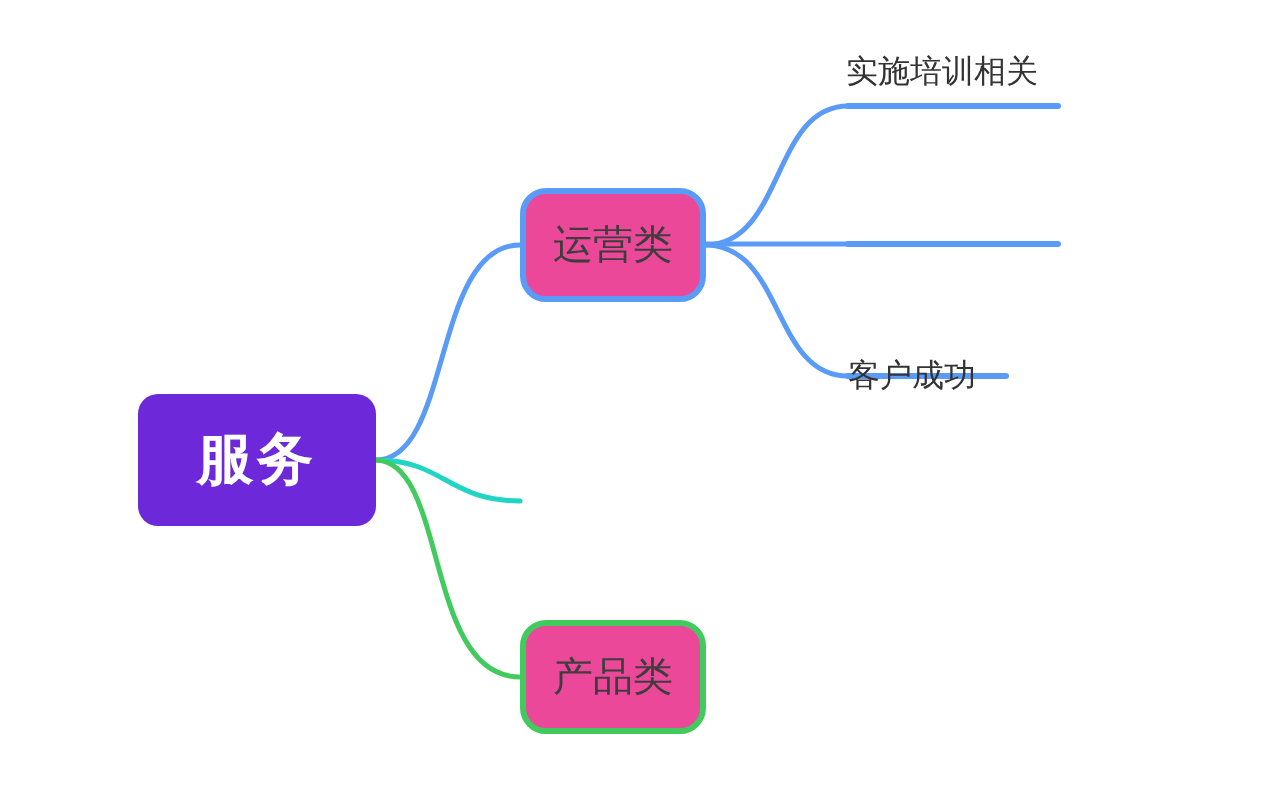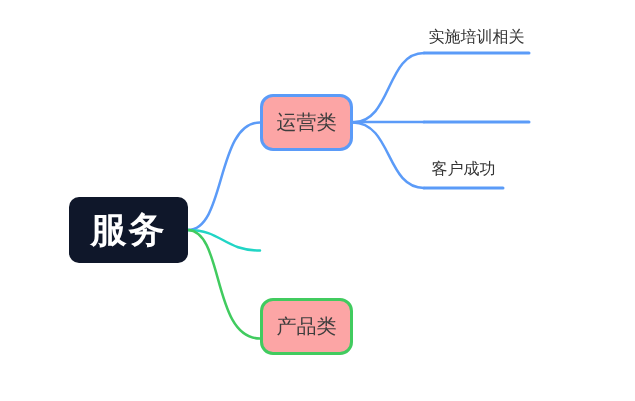--- a/index.html
+++ b/index.html
@@ -29,52 +29,52 @@
     justify-content: center;
     box-sizing: border-box;
     white-space: nowrap;
     cursor: default;
   }
   .root-node {
     left: 69px;
     top: 197px;
     width: 119px;
     height: 66px;
-    background: #0f172a;
+    background: #6d28d9;
     border-radius: 10px;
     color: #ffffff;
-    font-size: 36px;
+    font-size: 28px;
     font-weight: bold;
     letter-spacing: 2px;
   }
   .branch {
     left: 260px;
     width: 93px;
     height: 57px;
-    background: #fca5a5;
+    background: #ec4899;
     border: 3px solid #5B9BF8;
     border-radius: 13px;
     color: #3D3D3D;
     font-size: 20px;
   }
   .branch-operations { top: 94px;  border-color: #5B9BF8; }
   .branch-technology { top: 222px; border-color: #21D5C5; }
-  .branch-product    { top: 298px; border-color: #41CB5F; }
+  .branch-product    { top: 310px; border-color: #41CB5F; }
   .leaf {
     position: absolute;
     color: #333333;
     font-size: 16px;
     line-height: 19px;
-    text-align: center;
+    text-align: left;
     white-space: nowrap;
     cursor: default;
   }
   .leaf-1 { left: 423px; top: 27px;  width: 107px; }
   .leaf-2 { left: 423px; top: 93px;  width: 107px; }
-  .leaf-3 { left: 424px; top: 159px; width: 79px;  }
+  .leaf-3 { left: 424px; top: 179px; width: 79px;  }
 </style>
 </head>
 <body>
 
 <div class="canvas">
 
   <svg class="connectors" viewBox="0 0 635 401" xmlns="http://www.w3.org/2000/svg" fill="none">
 
     <path d="M188 230 C226 230 216 122.5 260 122.5" stroke-width="2.5" stroke-linecap="round" stroke="#5B9BF8"></path>
     <path d="M188 230 C222 230 224 250.5 260 250.5" stroke-width="2.5" stroke-linecap="round" stroke="#21D5C5"></path>

